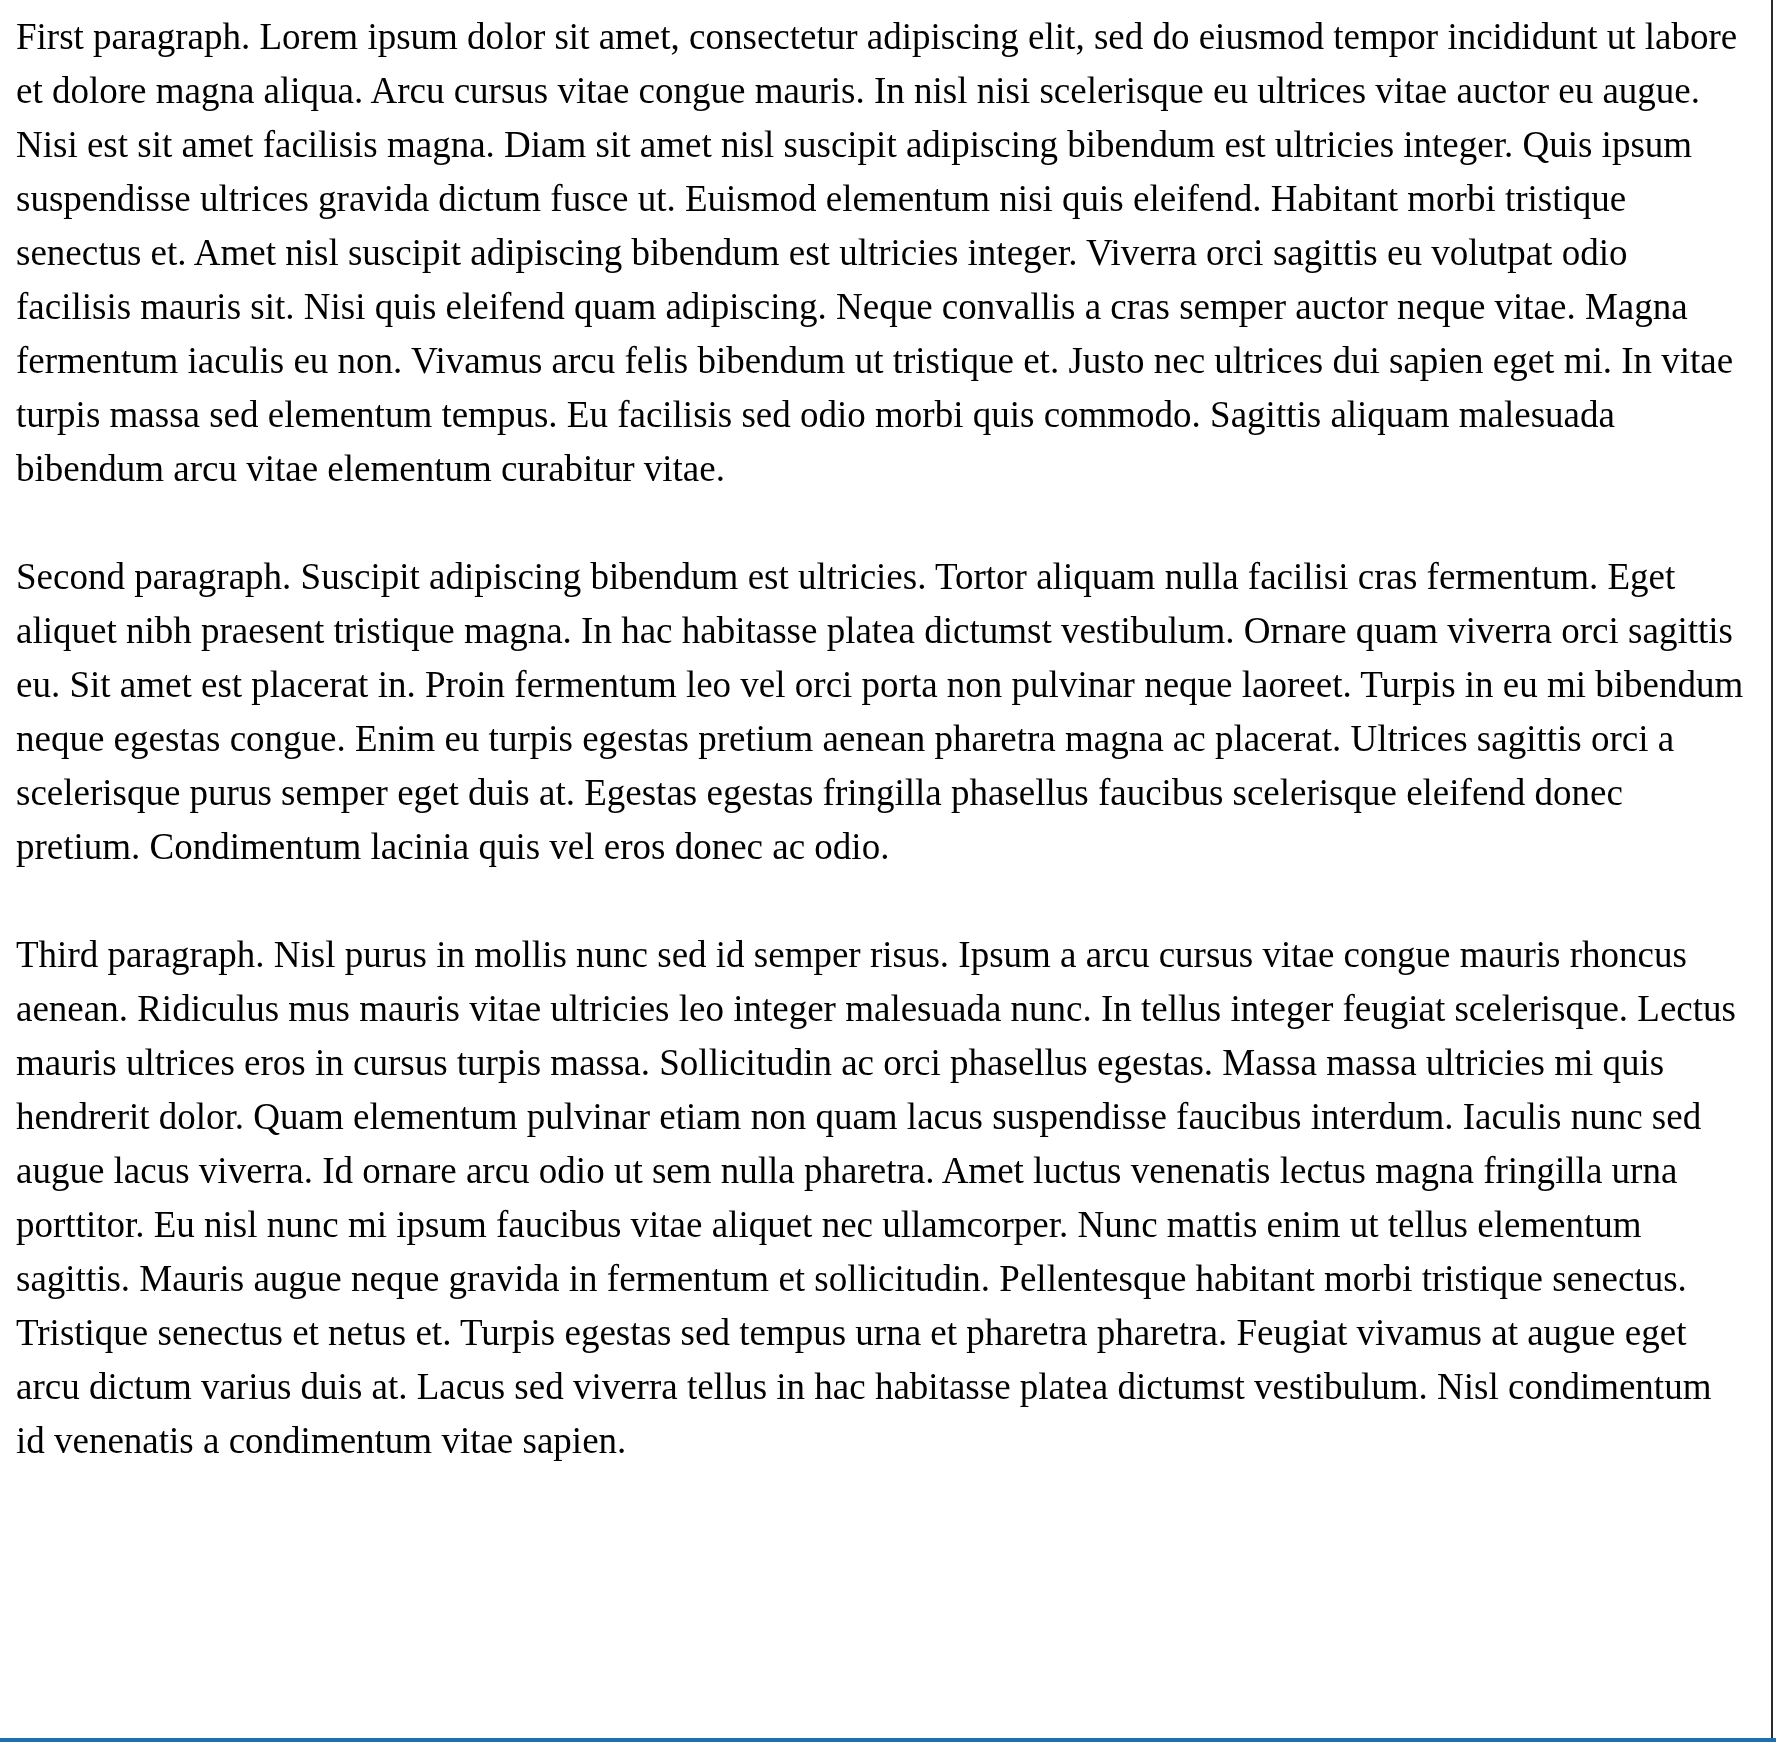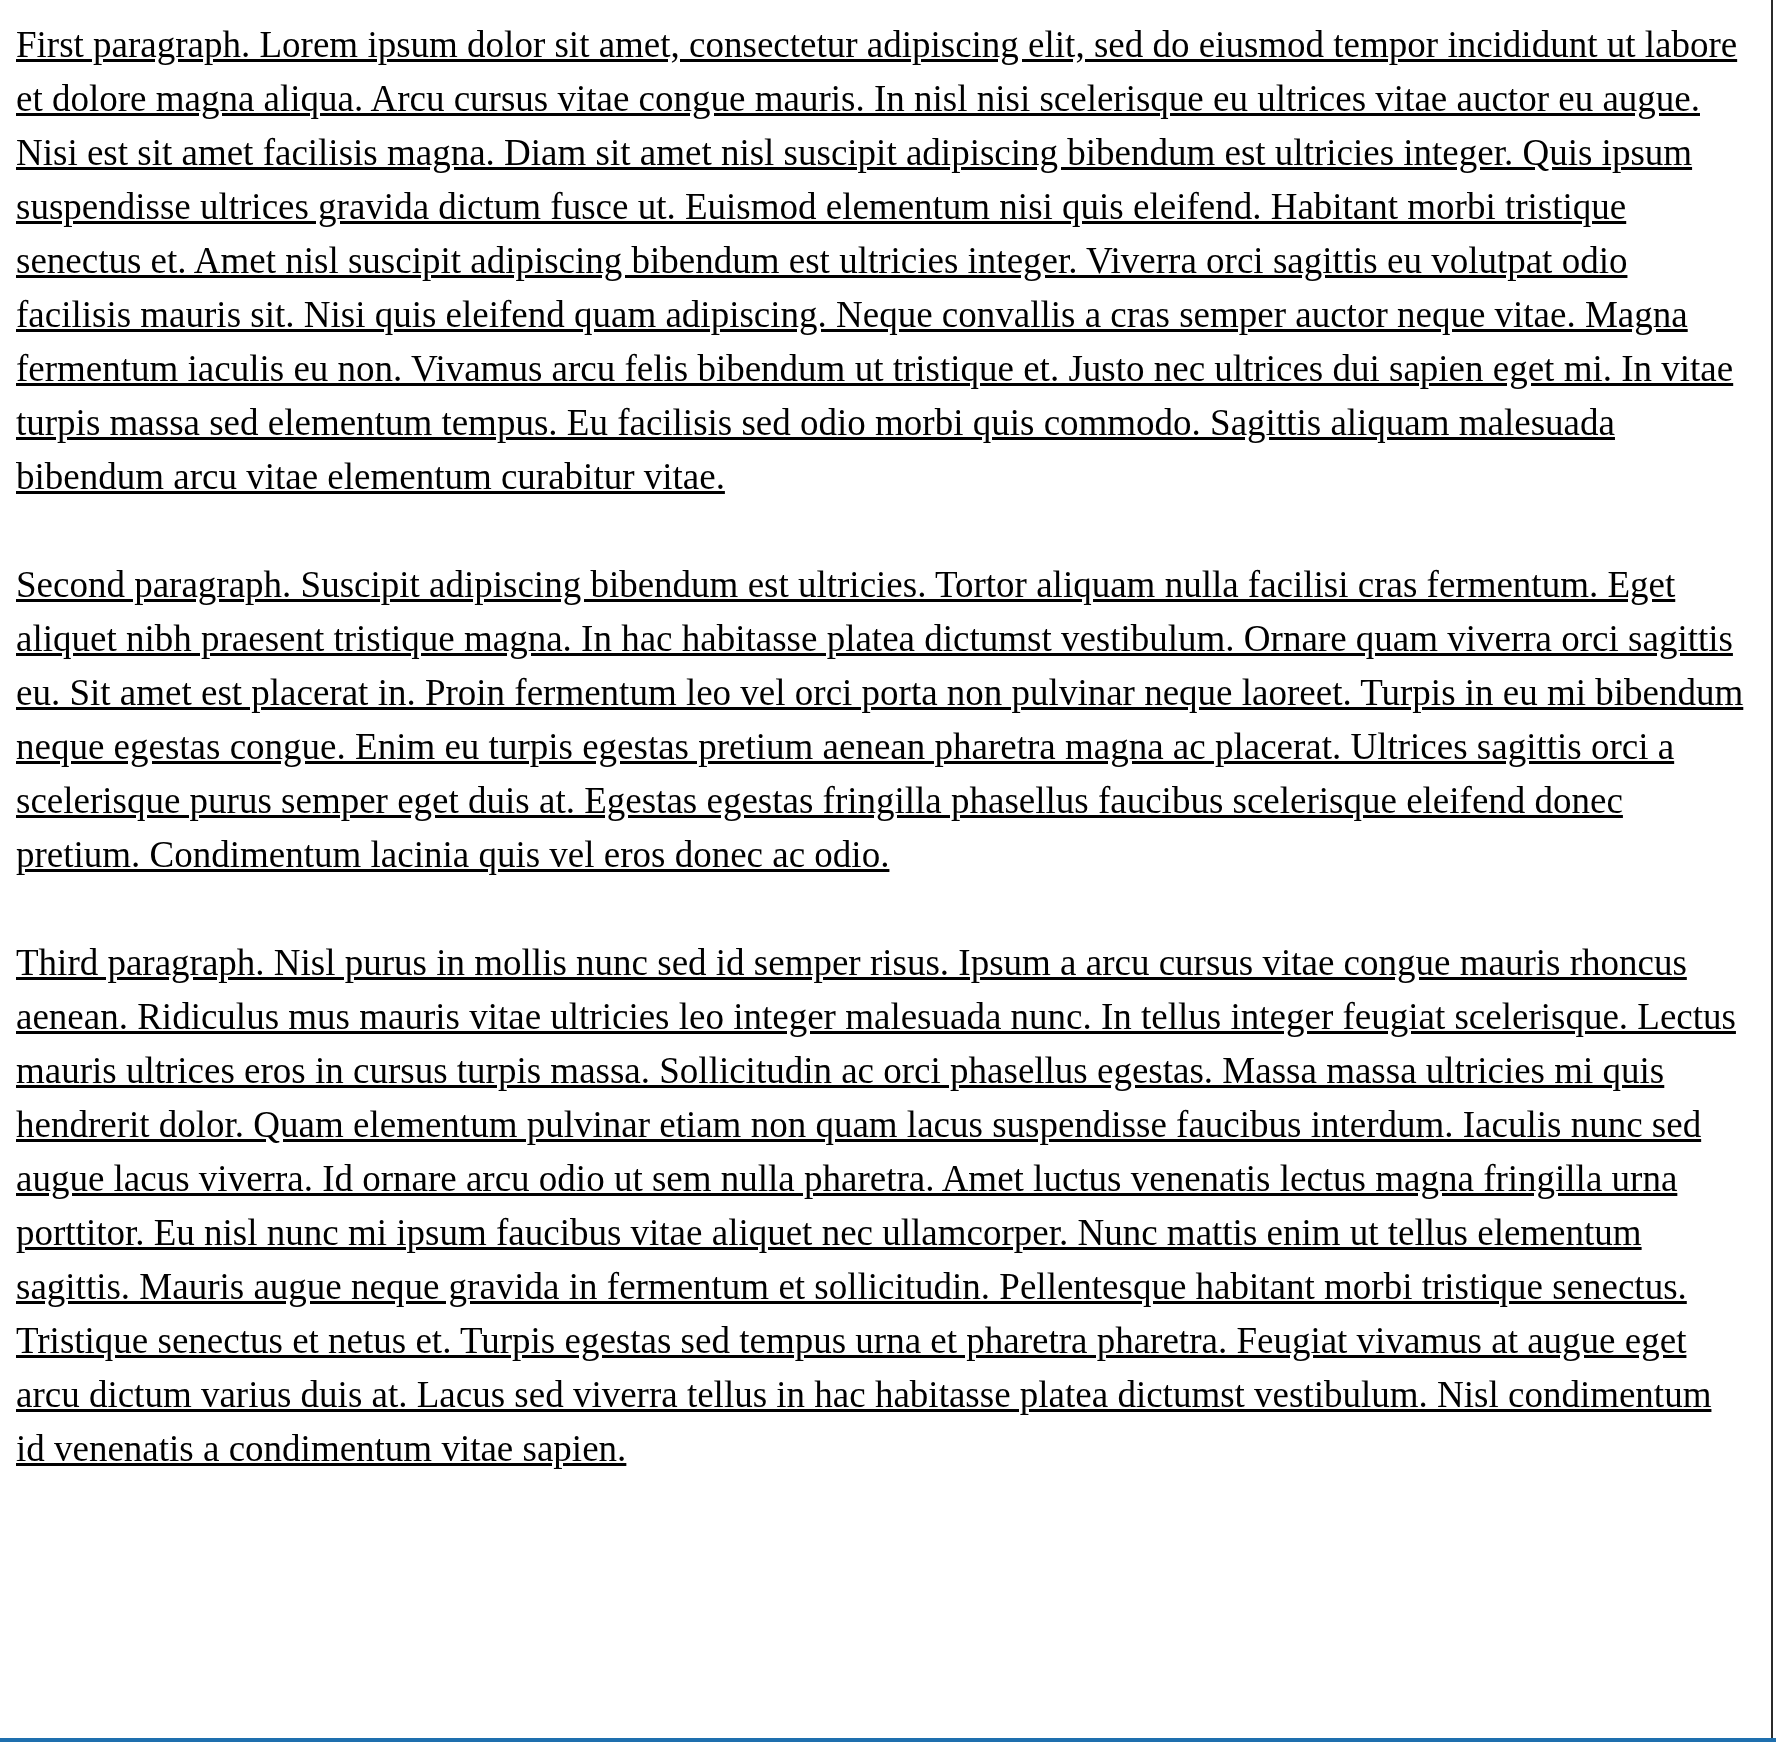--- a/index.html
+++ b/index.html
@@ -13,31 +13,30 @@
     overflow: hidden;
   }
   .page {
     position: relative;
     width: 1776px;
     height: 1746px;
     background: var(--background-color, #ffffff);
   }
   .content {
     position: absolute;
-    top: 12px;
+    top: 4px;
     left: 0;
     width: 1771px;
     box-sizing: border-box;
     padding: 6px 26px 0 16px;
     font-family: "Liberation Serif", "DejaVu Serif", serif;
     font-size: 37px;
     line-height: 54px;
     color: var(--text-color, #000000);
     text-align: left;
-    text-decoration: underline;
   }
   .content p {
     margin: 0 0 54px 0;
   }
   .right-border {
     position: absolute;
     top: 0;
     right: 3px;
     width: 2px;
     height: 1738px;

